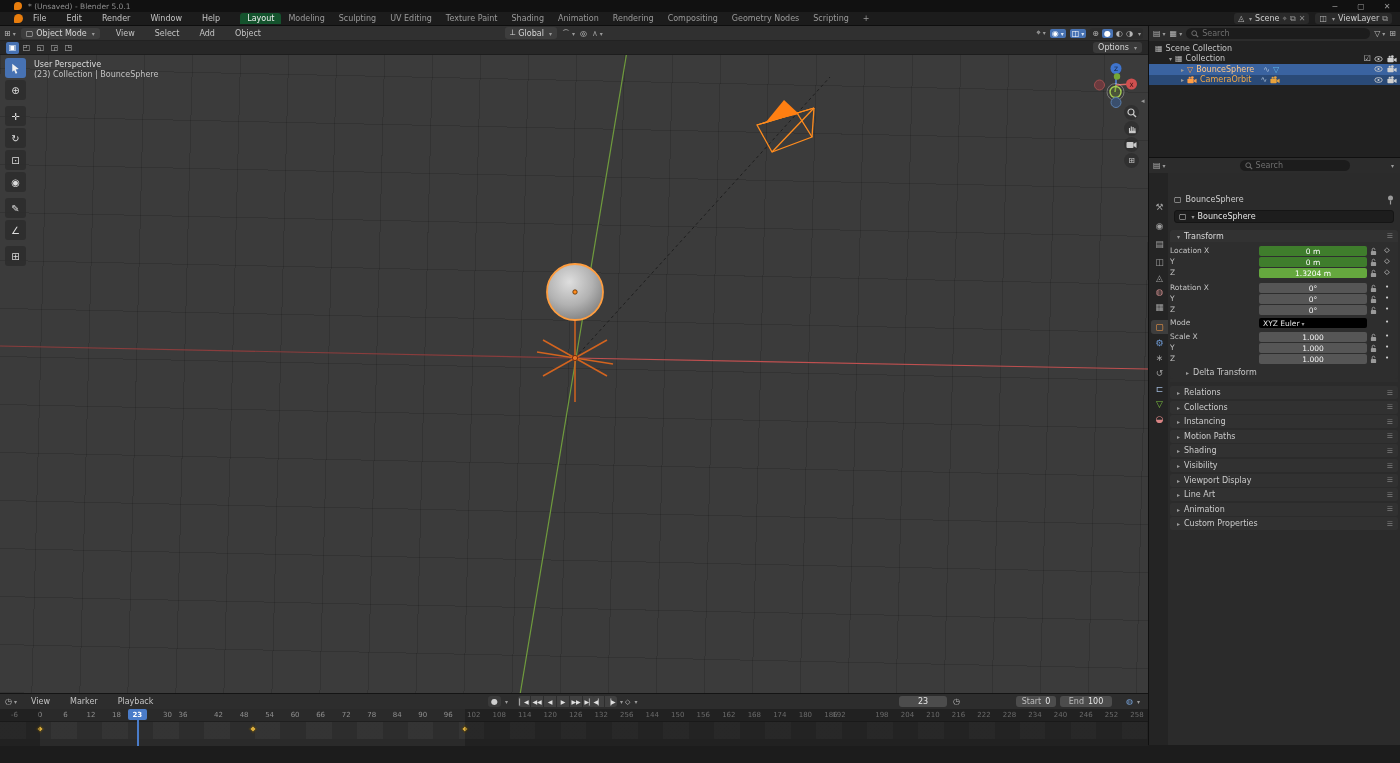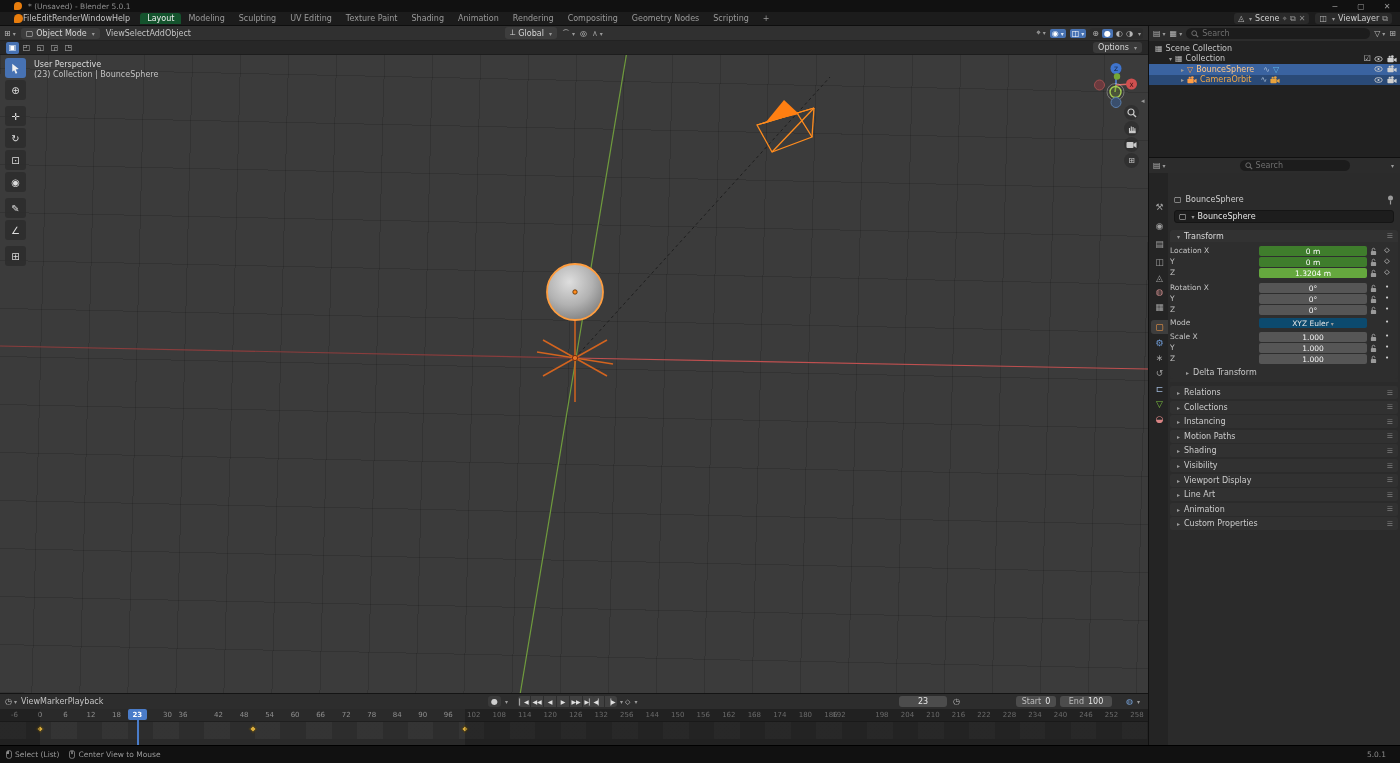--- a/index.html
+++ b/index.html
@@ -3,21 +3,21 @@
 <meta charset="utf-8">
 <style>
   *{box-sizing:border-box;margin:0;padding:0;}
   body{margin:0;background:#000;font-family:"DejaVu Sans",sans-serif;}
   #app{position:relative;width:1400px;height:763px;background:#1c1c1c;overflow:hidden;
        font-size:8px;color:#c8c8c8;user-select:none;}
   .abs{position:absolute;}
   .flex{display:flex;align-items:center;}
   .caret{color:#9a9a9a;font-size:6px;margin-left:2px;}
   .chip{background:#3d3d3d;border-radius:3px;padding:1px 5px;color:#d6d6d6;display:flex;align-items:center;gap:3px;}
-  .menu-item{padding:0 0;color:#c4c4c4;}
+  .menu-item{padding:0 10px;color:#c4c4c4;}
   
   #titlebar{left:0;top:0;width:1400px;height:12px;background:#111;display:flex;align-items:center;}
   #titlebar .ttl{color:#8f8f8f;font-size:7.5px;margin-left:6px;}
   .blogo{width:8px;height:8px;border-radius:50% 50% 50% 10%;background:#e87d0d;margin-left:14px;display:inline-block;}
   .winbtn{color:#9a9a9a;font-size:8px;width:26px;text-align:center;}
   
   #topbar{left:0;top:12px;width:1400px;height:14px;background:#1c1c1c;border-bottom:1px solid #0e0e0e;display:flex;align-items:center;}
   .wtab{padding:1px 7px;color:#9a9a9a;border-radius:3px 3px 0 0;}
   .wtab.active{background:#14532d;color:#ededed;}
   .idfield{background:#2a2a2a;border-radius:3px;height:11px;display:flex;align-items:center;gap:3px;padding:0 4px;color:#cfcfcf;}
@@ -51,21 +51,21 @@
   #props{left:1148px;top:158px;width:252px;height:587px;background:#2b2b2b;border-left:1px solid #101010;}
   #props-header{height:15px;background:#2c2c2c;display:flex;align-items:center;padding:0 4px;gap:4px;}
   #props-tabs{position:absolute;left:0;top:15px;width:19px;bottom:0;background:#242424;}
   .ptab{position:absolute;left:2px;width:17px;height:14px;display:flex;align-items:center;justify-content:center;font-size:9px;color:#9f9f9f;border-radius:3px 0 0 3px;}
   .ptab.active{background:#3d3d3d;}
   #props-content{position:absolute;left:19px;top:15px;right:0;bottom:0;}
   .pfield{position:absolute;left:89px;width:108px;height:10px;border-radius:2px;display:flex;align-items:center;justify-content:center;color:#fff;font-size:7.5px;}
   .pfield.green{background:#3f7d2c;}
   .pfield.green-bright{background:#65a83e;}
   .pfield.gray{background:#565656;color:#f4f4f4;}
-  .pfield.dropdown{background:#0c4a6e;color:#e4e4e4;justify-content:center;padding:0 4px;}
+  .pfield.dropdown{background:#000000;color:#e4e4e4;justify-content:flex-start;padding:0 4px;}
   .plabel{position:absolute;left:0;width:85px;color:#c2c2c2;font-size:7.5px;}
   .pkey{position:absolute;left:212px;width:10px;text-align:center;color:#cfcfcf;font-size:7px;}
   .plock{position:absolute;left:200px;top:1px;}
   .panelrow{position:absolute;left:2px;right:2px;height:13px;background:#313131;border-radius:2px;
     display:flex;align-items:center;padding:0 5px;color:#cccccc;gap:4px;}
   .panelrow .grip{margin-left:auto;color:#7d7d7d;font-size:7px;}
   
   #timeline{left:0;top:693px;width:1148px;height:52px;background:#262626;border-top:1px solid #141414;}
   #tl-header{height:15px;background:#2d2d2d;display:flex;align-items:center;position:relative;}
   .tbtn{width:12px;height:11px;background:#404040;display:flex;align-items:center;justify-content:center;color:#e0e0e0;font-size:6px;}
@@ -754,30 +754,13 @@
       </div>
     <div id="tl-bottom"></div>
     <div class="dim" id="dim-left" style="left: 0px; width: 40px;"></div>
     <div class="dim" id="dim-right" style="left: 465.2px; width: 682.8px;"></div>
     <div id="playhead-line" style="left: 136.796px;"></div>
     <div id="playhead-box" style="left: 127.796px;">
         <span>23</span>
       </div>
   </div>
 
-  <div id="statusbar" class="abs">
-    <span class="flex" style="margin-left:6px;gap:3px">
-      <svg width="6" height="9" viewBox="0 0 7 10">
-          <rect x="0.5" y="0.5" width="6" height="9" rx="2.5" fill="none" stroke="#8a8a8a"></rect>
-          <path d="M0.5 3 a3 3 0 0 1 3 -2.5 v4 h-3 z" fill="#8a8a8a"></path>
-        </svg>
-      <span>Select (List)</span>
-    </span>
-    <span class="flex" style="margin-left:10px;gap:3px">
-      <svg width="6" height="9" viewBox="0 0 7 10">
-          <rect x="0.5" y="0.5" width="6" height="9" rx="2.5" fill="none" stroke="#8a8a8a"></rect>
-          <rect x="2.6" y="1" width="1.8" height="3.5" fill="#8a8a8a"></rect>
-        </svg>
-      <span>Center View to Mouse</span>
-    </span>
-    <span style="margin-left:auto;margin-right:14px;color:#8c8c8c">5.0.1</span>
-  </div>
 </div>
 
 </body></html>

